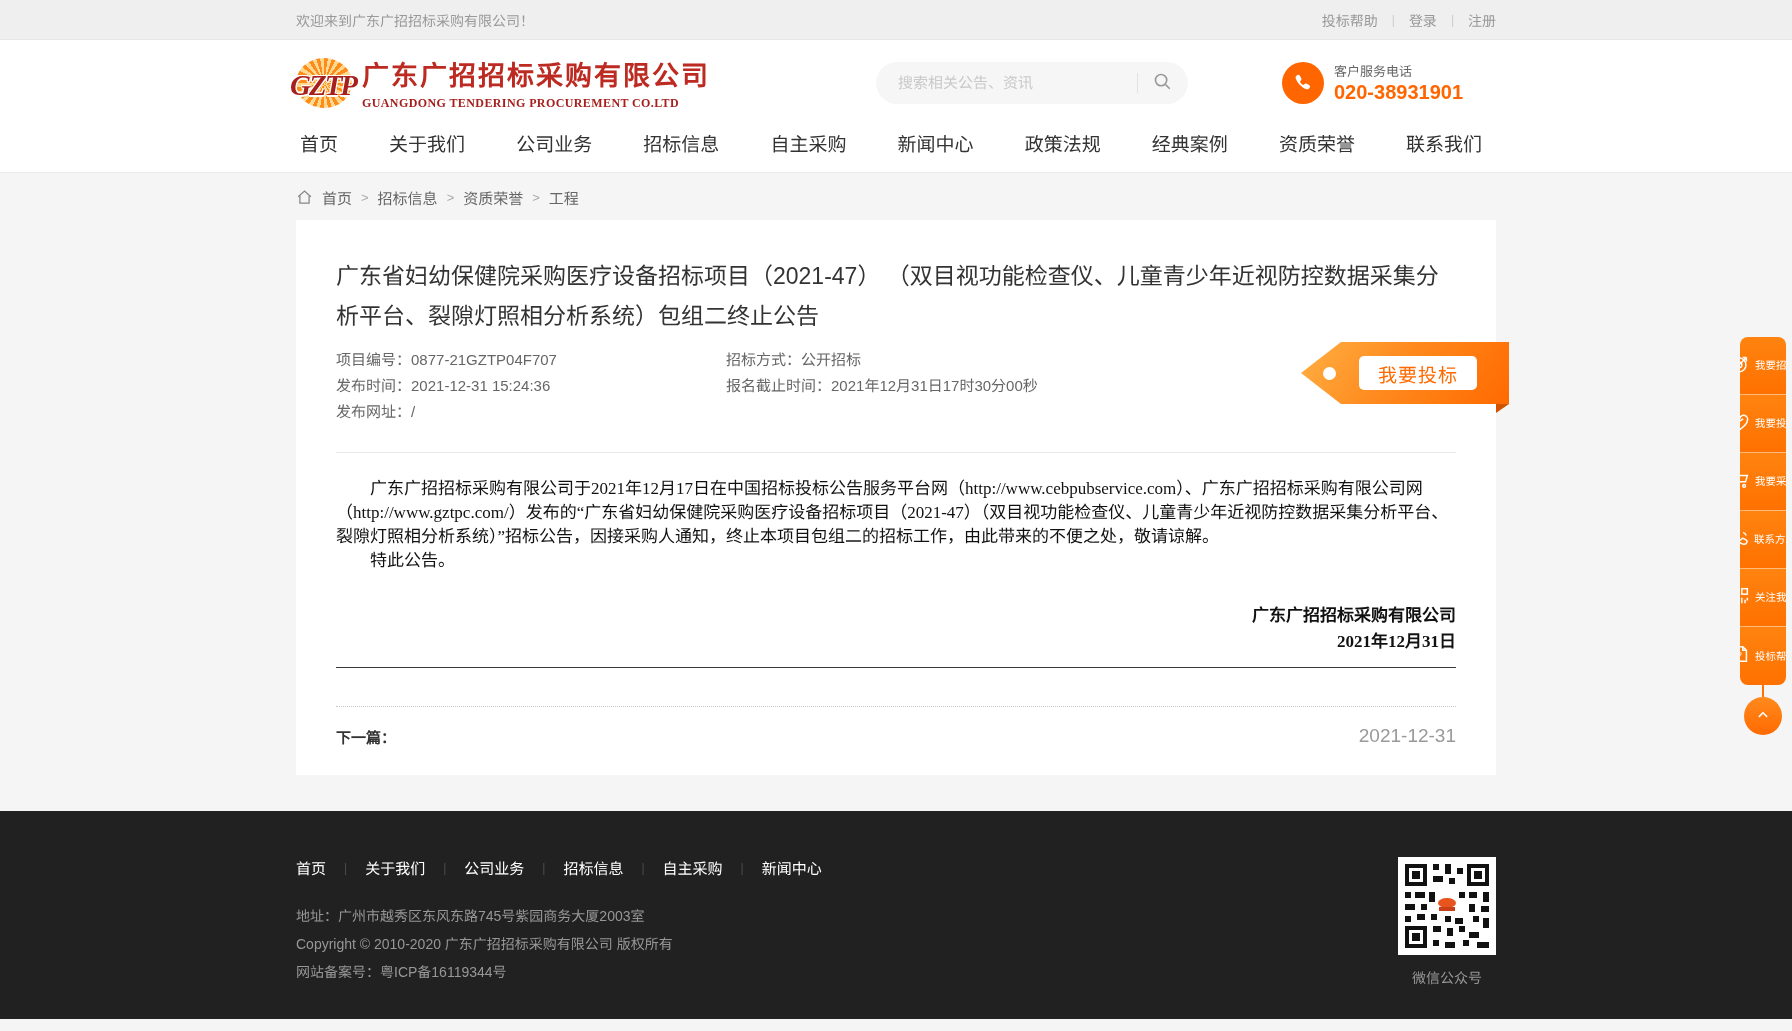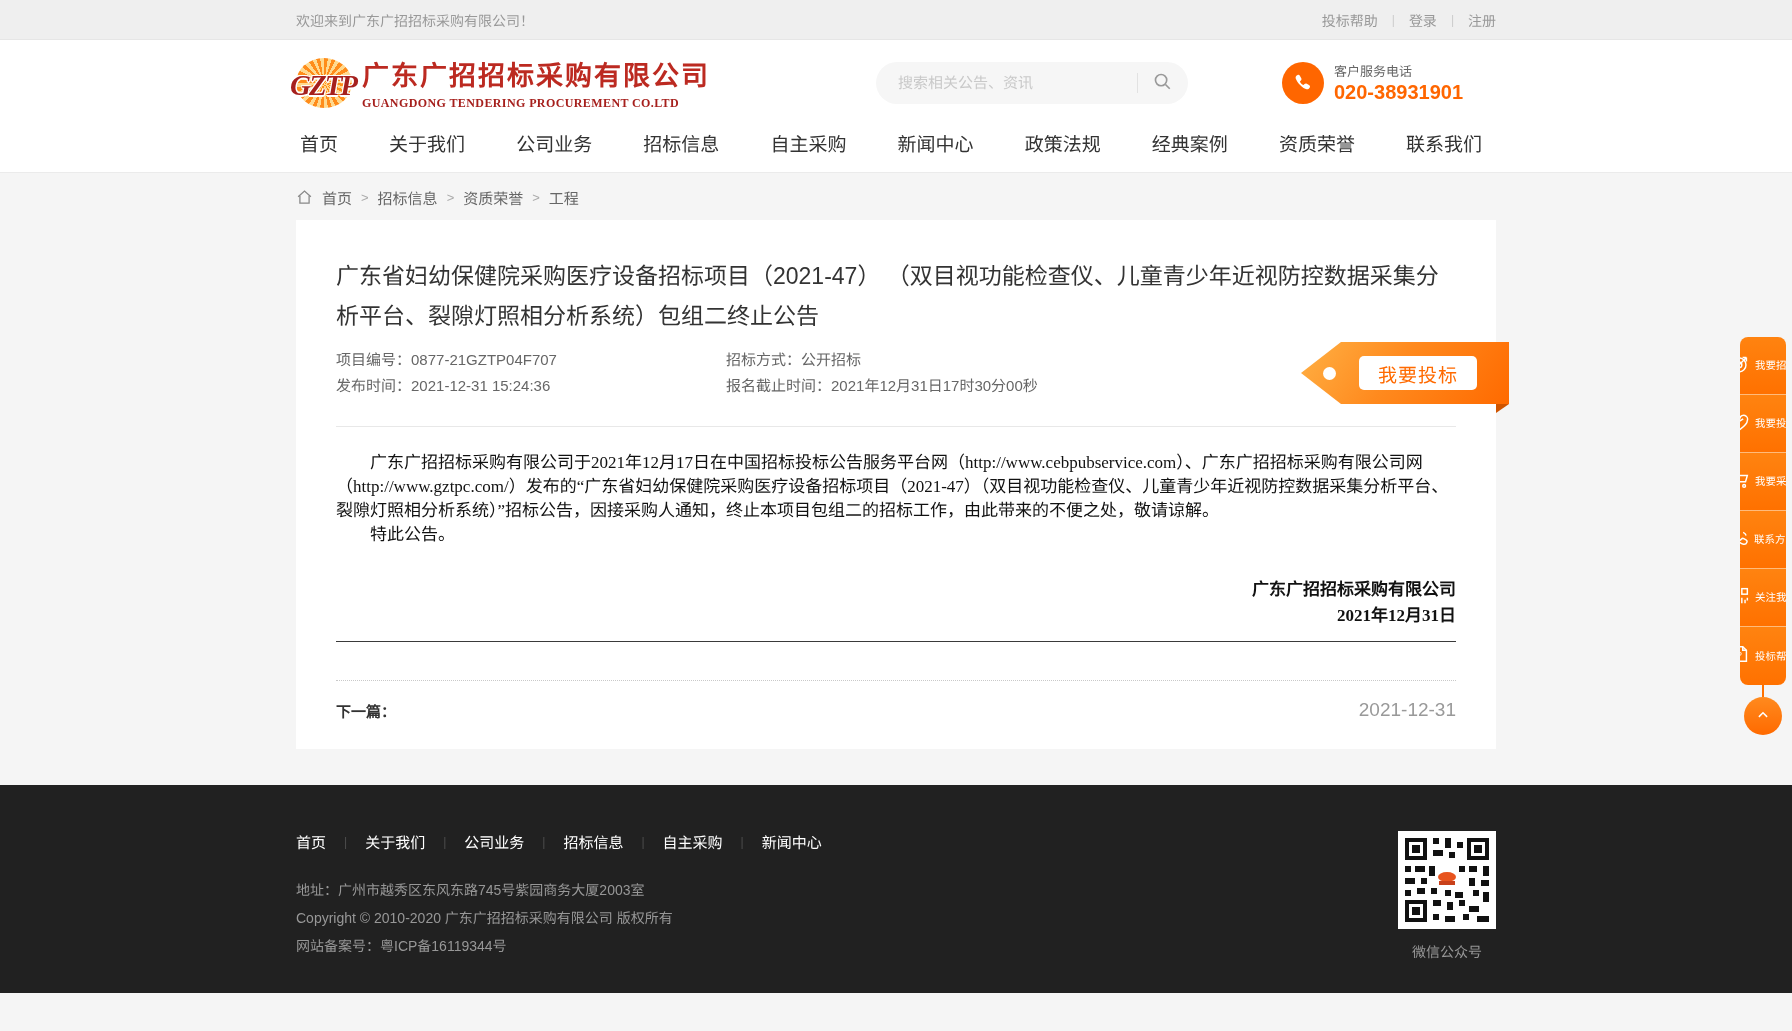--- a/index.html
+++ b/index.html
@@ -198,20 +198,21 @@
 </div>
 
 <main class="card">
   <h1 class="article-title">广东省妇幼保健院采购医疗设备招标项目（2021-47） （双目视功能检查仪、儿童青少年近视防控数据采集分析平台、裂隙灯照相分析系统）包组二终止公告</h1>
 
   <div class="meta">
     <div><span class="lbl">项目编号：</span><span class="val">0877-21GZTP04F707</span></div>
     <div><span class="lbl">招标方式：</span><span class="val">公开招标</span></div>
     <div><span class="lbl">发布时间：</span><span class="val">2021-12-31 15:24:36</span></div>
     <div><span class="lbl">报名截止时间：</span><span class="val">2021年12月31日17时30分00秒</span></div>
+    <div><span class="lbl">发布网址：</span><span class="val">/</span></div>
   </div>
 
   <div class="bid-ribbon">
     <div class="body"></div>
     <div class="dot"></div>
     <button class="btn">我要投标</button>
     <div class="fold"></div>
   </div>
 
   <hr class="divider">

